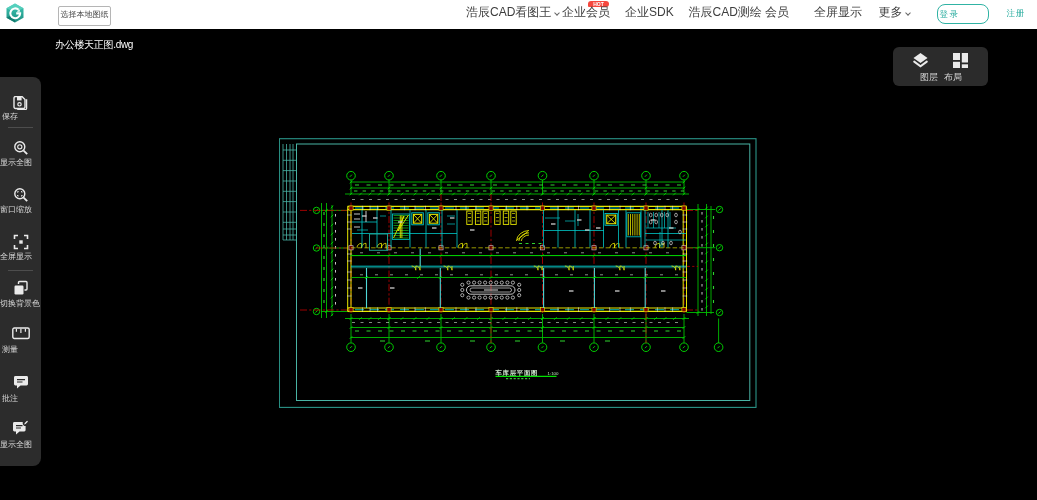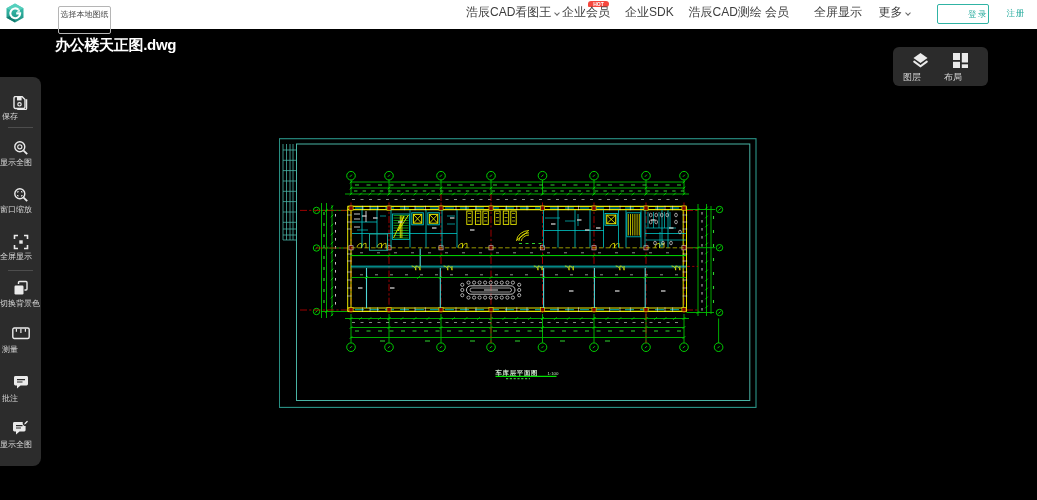--- a/index.html
+++ b/index.html
@@ -19,43 +19,43 @@
         <stop offset="1" stop-color="#1d8d80"></stop>
       </linearGradient>
     </defs>
 <path d="M10 0.5 L18.5 5.2 L18.5 14.8 L10 19.5 L1.5 14.8 L1.5 5.2 Z" fill="url(#lg)"></path>
 <path d="M10 0.5 L18.5 5.2 L15 7.1 L10 4.4 L5 7.1 L1.5 5.2 Z" fill="#5ad2c0" opacity="0.85"></path>
 <path d="M10 19.5 L1.5 14.8 L5 12.9 L10 15.6 Z" fill="#127a6e" opacity="0.9"></path>
 <path d="M13.6 6.8 A4.9 4.9 0 1 0 15.1 10.4 L11.2 10.4" fill="none" stroke="#ffffff" stroke-width="2.1"></path>
 <path d="M15.3 8.6 L11.9 9.1 L14.2 6.3 Z" fill="#ffffff"></path>
 </svg>
 
-<div class="abs" style="left:58px;top:6px;width:53px;height:28px;border:1px solid #b5b5b5;border-radius:2px;font-size:8px;color:#4a4a4a;text-align:center;line-height:15px;white-space:nowrap;overflow:hidden">选择本地图纸</div>
+<div class="abs" style="left:58px;top:6px;width:53px;height:20px;border:1px solid #b5b5b5;border-radius:2px;font-size:8px;color:#4a4a4a;text-align:center;line-height:15px;white-space:nowrap;overflow:hidden">选择本地图纸</div>
 
 <div class="nav" style="left:466px">浩辰CAD看图王<span class="chev"></span></div>
 
 <div class="abs" style="left:588px;top:0.5px;width:21px;height:6.5px;background:#f5483e;border-radius:3px 3px 3px 1px;color:#fff;font-size:5px;font-weight:bold;text-align:center;line-height:6.5px;font-family:'Liberation Sans',sans-serif">HOT</div>
 
 <div class="nav" style="left:562px">企业会员</div>
 
 <div class="nav" style="left:625px">企业SDK</div>
 
 <div class="nav" style="left:688.5px">浩辰CAD测绘</div>
 
 <div class="nav" style="left:765px">会员</div>
 
 <div class="nav" style="left:814px">全屏显示</div>
 
 <div class="nav" style="left:878.5px">更多<span class="chev"></span></div>
 
-<div class="abs" style="left:937px;top:3.5px;width:52px;height:20px;border:1px solid #30b3a4;border-radius:2px;color:#2bada0;font-size:8.5px;text-align:right;line-height:18px;letter-spacing:1.5px;text-indent:1.5px">登录</div>
+<div class="abs" style="left:937px;top:3.5px;width:52px;height:20px;border:1px solid #30b3a4;border-radius:8px;color:#2bada0;font-size:8.5px;text-align:left;line-height:18px;letter-spacing:1.5px;text-indent:1.5px">登录</div>
 
 <div class="abs" style="left:1006.5px;top:0;height:27px;line-height:26px;color:#2bada0;font-size:8.5px;letter-spacing:0.8px">注册</div>
 
-<div class="abs" style="left:55px;top:39px;color:#fff;font-size:15px;line-height:12px;font-weight:bold;letter-spacing:-0.3px">办公楼天正图.dwg</div>
+<div class="abs" style="left:55px;top:39px;color:#fff;font-size:10px;line-height:12px;font-weight:normal;letter-spacing:-0.3px">办公楼天正图.dwg</div>
 
 <div class="abs" style="left:0;top:77px;width:41px;height:389px;background:#2c2c2c;border-radius:0 8px 8px 0"></div>
 
 <svg class="abs" style="left:13px;top:96px" width="16" height="14" viewBox="0 0 16 14">
 <path d="M1 2 a1.5 1.5 0 0 1 1.5-1.5 H9 L12 3.5 V11 a1.5 1.5 0 0 1-1.5 1.5 H2.5 A1.5 1.5 0 0 1 1 11 Z" fill="none" stroke="#eaeaea" stroke-width="1.4"></path>
 <rect x="4" y="1" width="4.6" height="3.4" fill="#eaeaea"></rect>
 <circle cx="6.5" cy="8.3" r="1.7" fill="none" stroke="#eaeaea" stroke-width="1.2"></circle>
 <path d="M13.6 3.2 V12.2 a1.4 1.4 0 0 1-1.4 1.4 H4.2" fill="none" stroke="#eaeaea" stroke-width="1.3"></path>
 </svg>
 <div class="sidelabel" style="top:111px">保存</div>
@@ -109,21 +109,21 @@
 <path d="M12.2 4.4 l0.5-1.4 2-2 a0.55 0.55 0 0 1 0.9 0.9 l-2 2 Z" fill="#eaeaea"></path>
 </svg>
 <div class="sidelabel" style="top:439px">显示全图</div>
 
 <div class="abs" style="left:893px;top:47px;width:95px;height:39px;background:#2b2b2b;border-radius:6px"></div>
 
 <svg class="abs" style="left:912px;top:52px" width="17" height="17" viewBox="0 0 17 17">
 <path d="M8.5 1 L15.5 6 L8.5 11 L1.5 6 Z" fill="#eaeaea"></path>
 <path d="M2.2 9.6 L8.5 14.2 L14.8 9.6" fill="none" stroke="#eaeaea" stroke-width="2" stroke-linecap="round"></path>
 </svg>
-<div class="abs" style="left:903px;top:71px;width:35px;text-align:left;font-size:9px;color:#d5d5d5">图层</div>
+<div class="abs" style="left:903px;top:71px;width:35px;text-align:right;font-size:9px;color:#d5d5d5">图层</div>
 
 <svg class="abs" style="left:952px;top:52px" width="17" height="17" viewBox="0 0 17 17">
 <rect x="1" y="1" width="7" height="7" fill="#eaeaea"></rect>
 <rect x="9.8" y="1" width="6.2" height="9.5" fill="#eaeaea"></rect>
 <rect x="1" y="9.8" width="7" height="6.2" fill="#eaeaea"></rect>
 <rect x="9.8" y="12.3" width="6.2" height="3.7" fill="#eaeaea"></rect>
 </svg>
 <div class="abs" style="left:944px;top:71px;width:35px;text-align:left;font-size:9px;color:#d5d5d5">布局</div>
 
 <svg class="abs" style="left:279px;top:137px" width="478" height="272" viewBox="279 137 478 272" fill="none">

